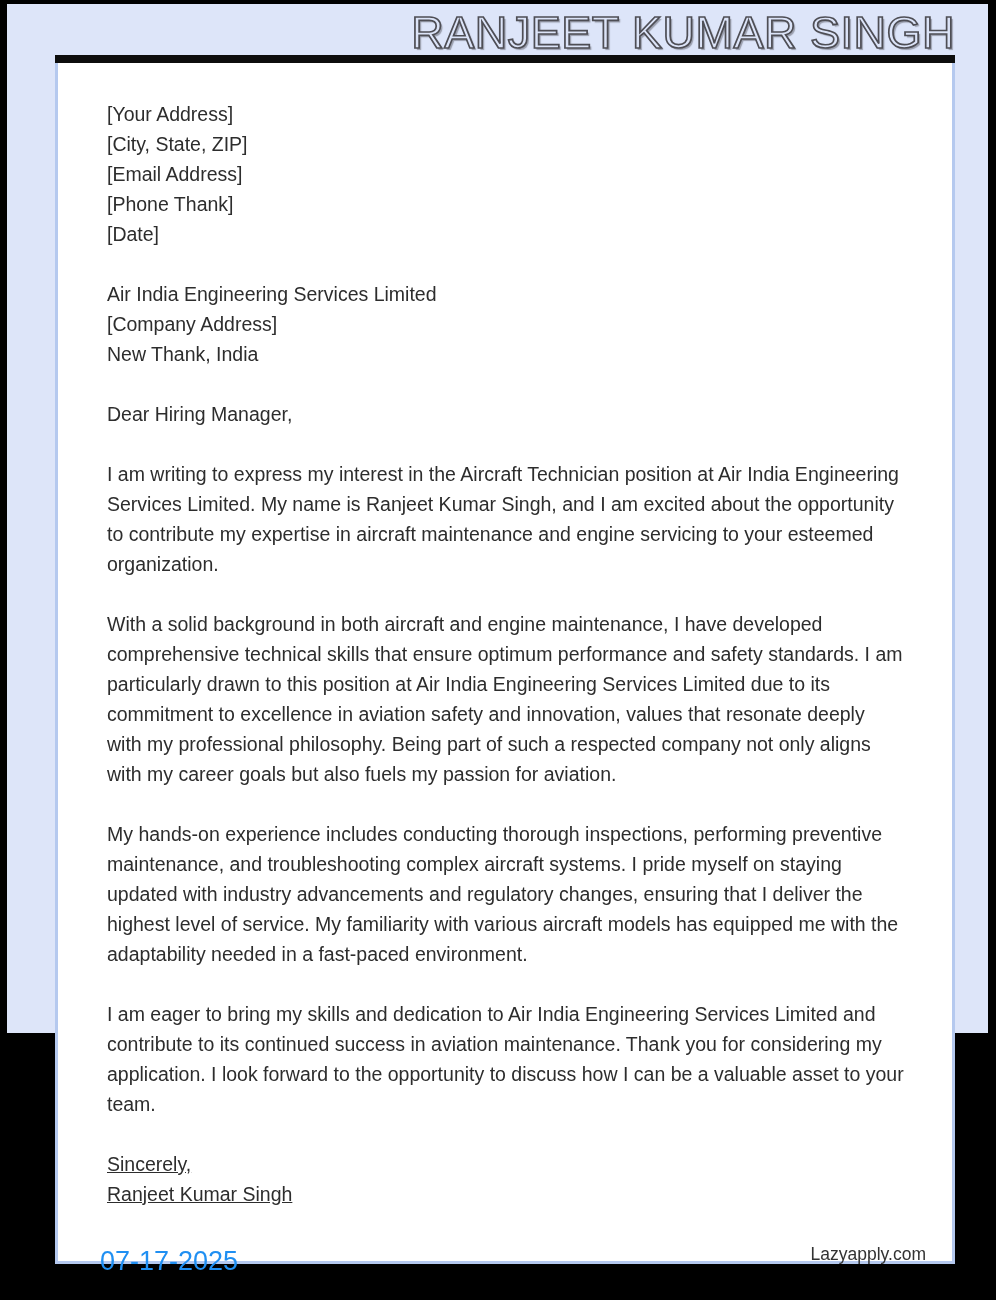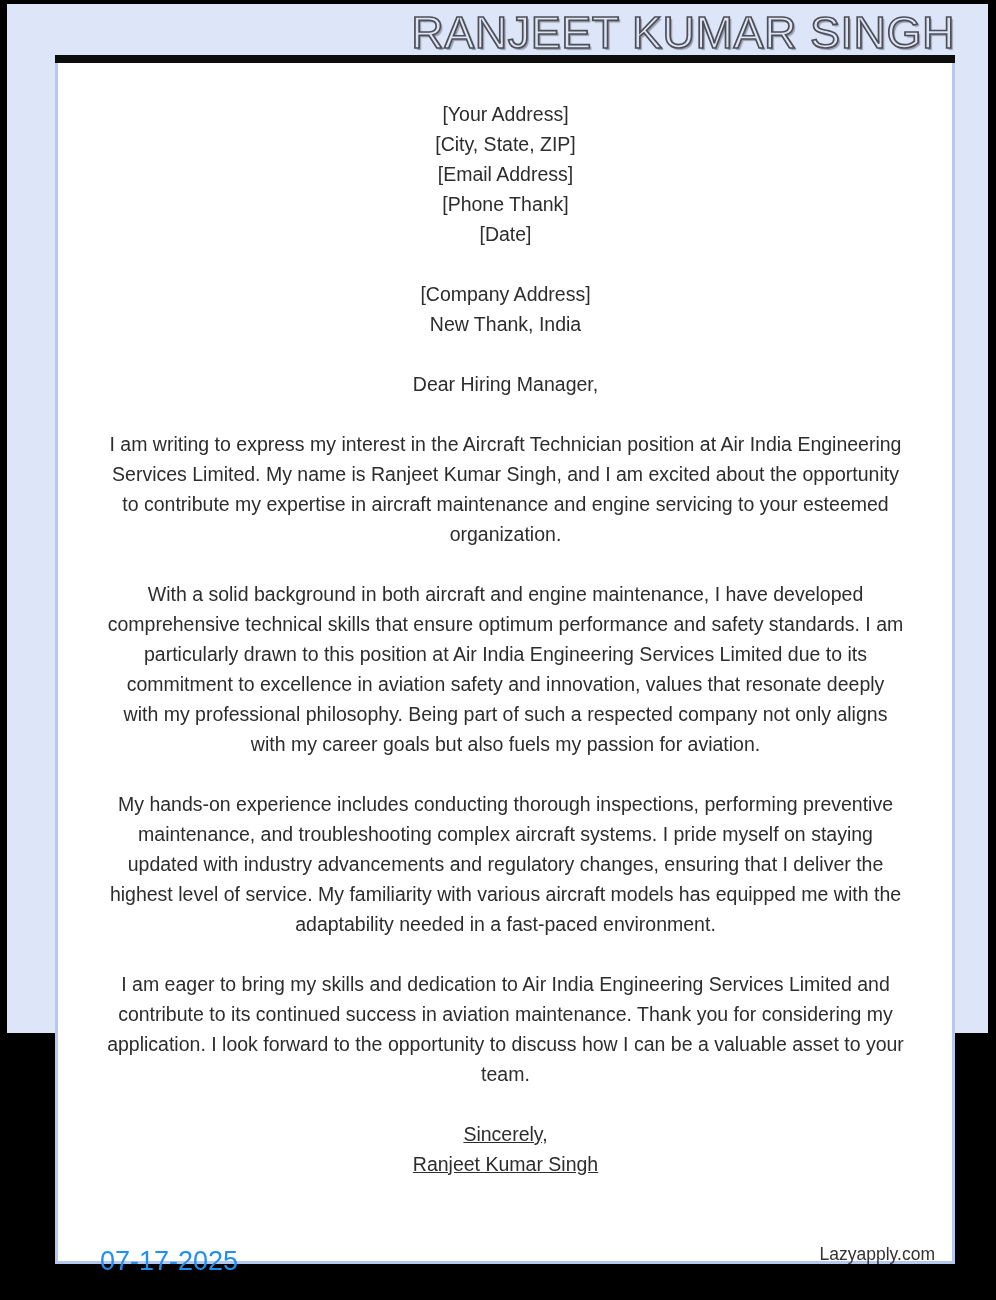--- a/index.html
+++ b/index.html
@@ -58,30 +58,29 @@
     width: 900px; height: 1201px;
     background: var(--page-background);
     border: 3px solid var(--page-border-color);
     border-top: none;
   }
   .page-content {
     padding: 36px 48px 0 49px;
     font-size: 19.5px;
     line-height: 30px;
     color: var(--text-color);
-    text-align: center;
   }
   .block { margin: 0 0 30px 0; }
   .block:last-child { margin-bottom: 12px; text-decoration: underline; }
   .line { white-space: pre; }
   .para { margin: 0 0 30px 0; }
   .para:last-child { margin-bottom: 8px; }
   .brand-watermark {
     position: absolute;
-    right: 53px;
+    right: 62px;
     top: 1240px;
     font-size: 17.5px;
     color: var(--brand-color);
   }
   .date-overlay {
     position: absolute;
     left: 100px;
     top: 1246px;
     font-size: 27px;
     color: var(--date-color);
@@ -101,20 +100,21 @@
 
       <div class="block">
           <div class="line">[Your Address]</div>
           <div class="line">[City, State, ZIP]</div>
           <div class="line">[Email Address]</div>
           <div class="line">[Phone Thank]</div>
           <div class="line">[Date]</div>
         </div>
 
       <div class="block">
+          <div class="line">Air India Engineering Services Limited</div>
           <div class="line">[Company Address]</div>
           <div class="line">New Thank, India</div>
         </div>
 
       <div class="block line">Dear Hiring Manager,</div>
 
       <div class="block">
           <p class="para">I am writing to express my interest in the Aircraft Technician position at Air India Engineering Services Limited. My name is Ranjeet Kumar Singh, and I am excited about the opportunity to contribute my expertise in aircraft maintenance and engine servicing to your esteemed organization.</p>
           <p class="para">With a solid background in both aircraft and engine maintenance, I have developed comprehensive technical skills that ensure optimum performance and safety standards. I am particularly drawn to this position at Air India Engineering Services Limited due to its commitment to excellence in aviation safety and innovation, values that resonate deeply with my professional philosophy. Being part of such a respected company not only aligns with my career goals but also fuels my passion for aviation.</p>
           <p class="para">My hands-on experience includes conducting thorough inspections, performing preventive maintenance, and troubleshooting complex aircraft systems. I pride myself on staying updated with industry advancements and regulatory changes, ensuring that I deliver the highest level of service. My familiarity with various aircraft models has equipped me with the adaptability needed in a fast-paced environment.</p>

